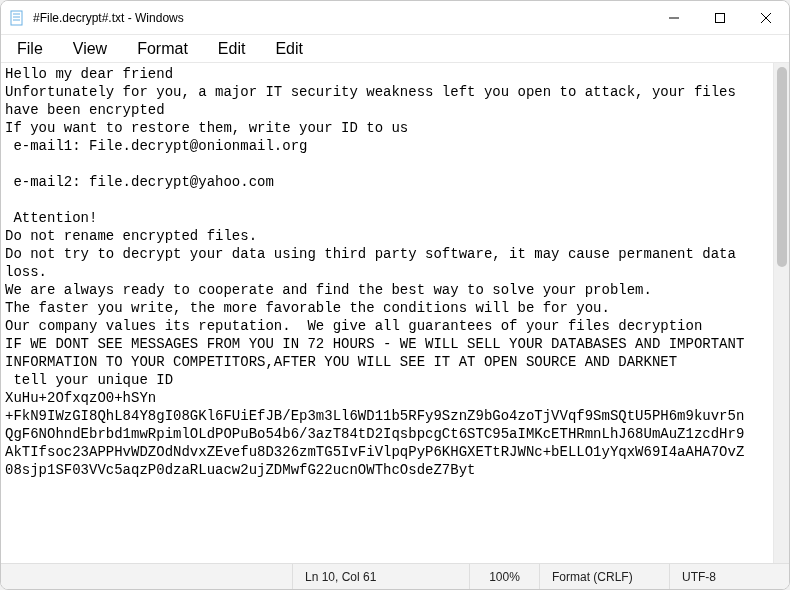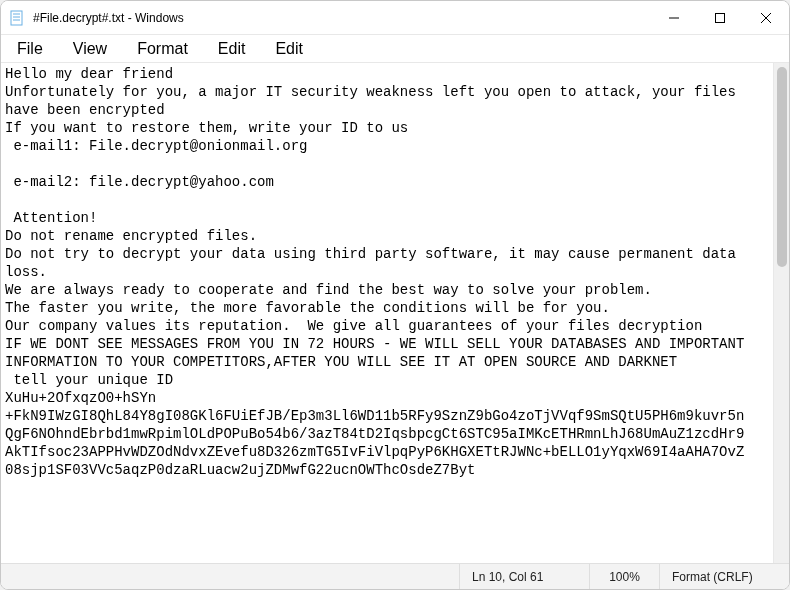--- a/index.html
+++ b/index.html
@@ -118,21 +118,21 @@
       display: flex;
       align-items: center;
       padding: 0 12px;
       border-left: 1px solid #dedede;
     }
     .status-cell.first {
       border-left: none;
       flex: 1;
     }
     .status-cell.pos { min-width: 130px; }
-    .status-cell.zoom { min-width: 70px; justify-content: center;}
+    .status-cell.zoom { min-width: 70px; justify-content: center; margin-left: 47px;}
     .status-cell.eol { min-width: 130px; }
     .status-cell.enc { min-width: 120px; }
     .watermark {
       position: absolute;
       top: 50%;
       left: 50%;
       transform: translate(-50%, -50%);
       font-size: 200px;
       font-weight: bold;
       font-style: italic;
@@ -206,15 +206,16 @@
     <div class="scrollbar">
       <div class="scroll-thumb"></div>
     </div>
   </div>
 
   <div class="statusbar">
     <div class="status-cell first"></div>
     <div class="status-cell pos">Ln 10, Col 61</div>
     <div class="status-cell zoom">100%</div>
     <div class="status-cell eol">Format (CRLF)</div>
+    <div class="status-cell enc">UTF-8</div>
   </div>
 
 </div>
 
 </body></html>

